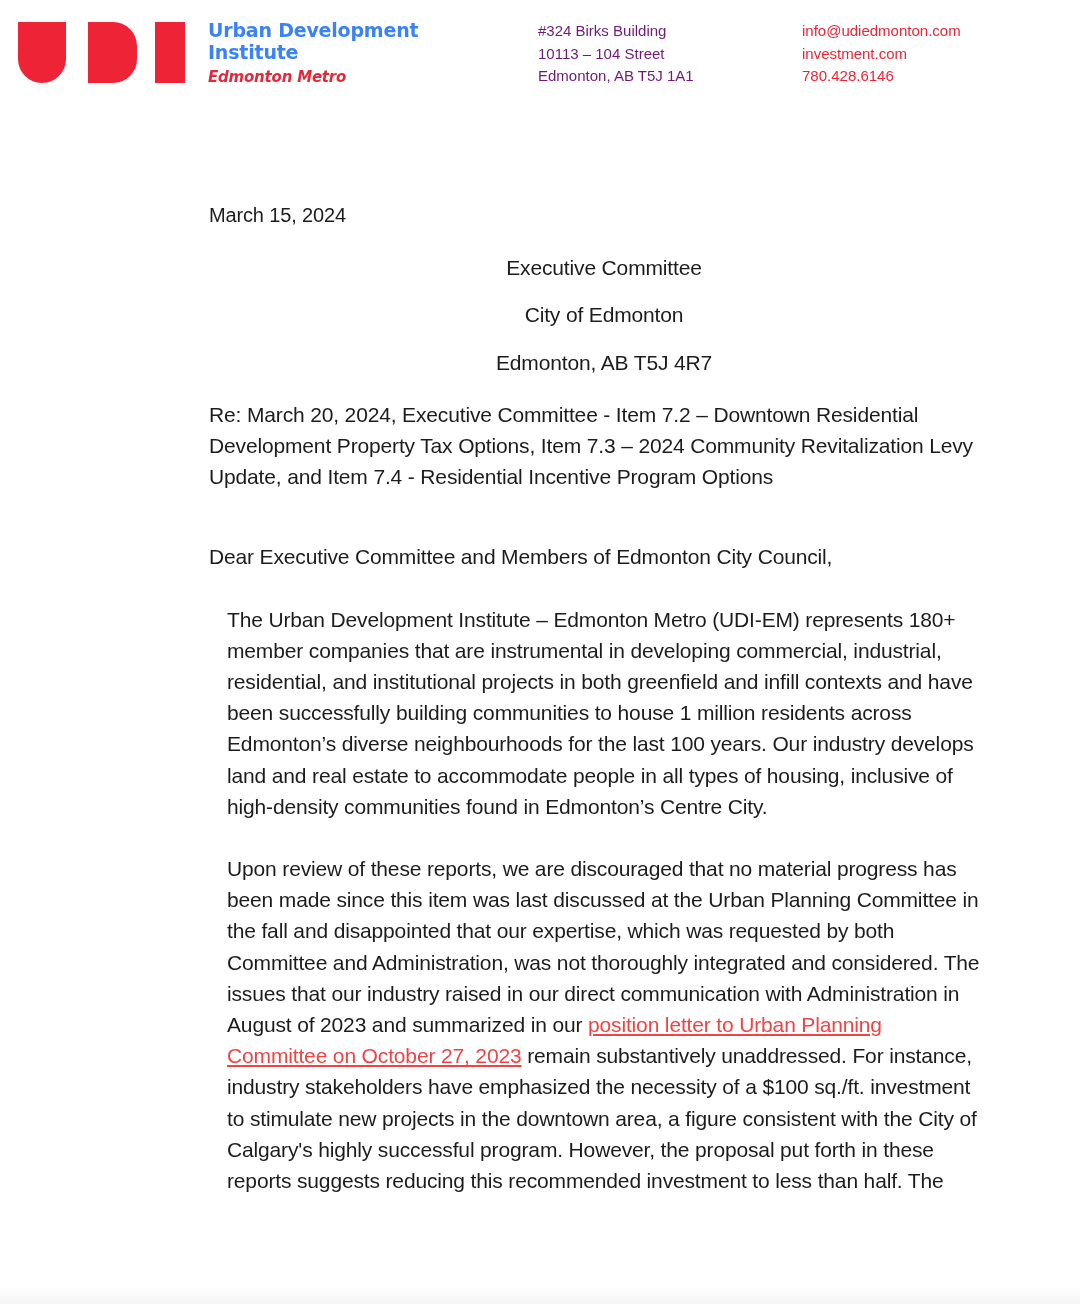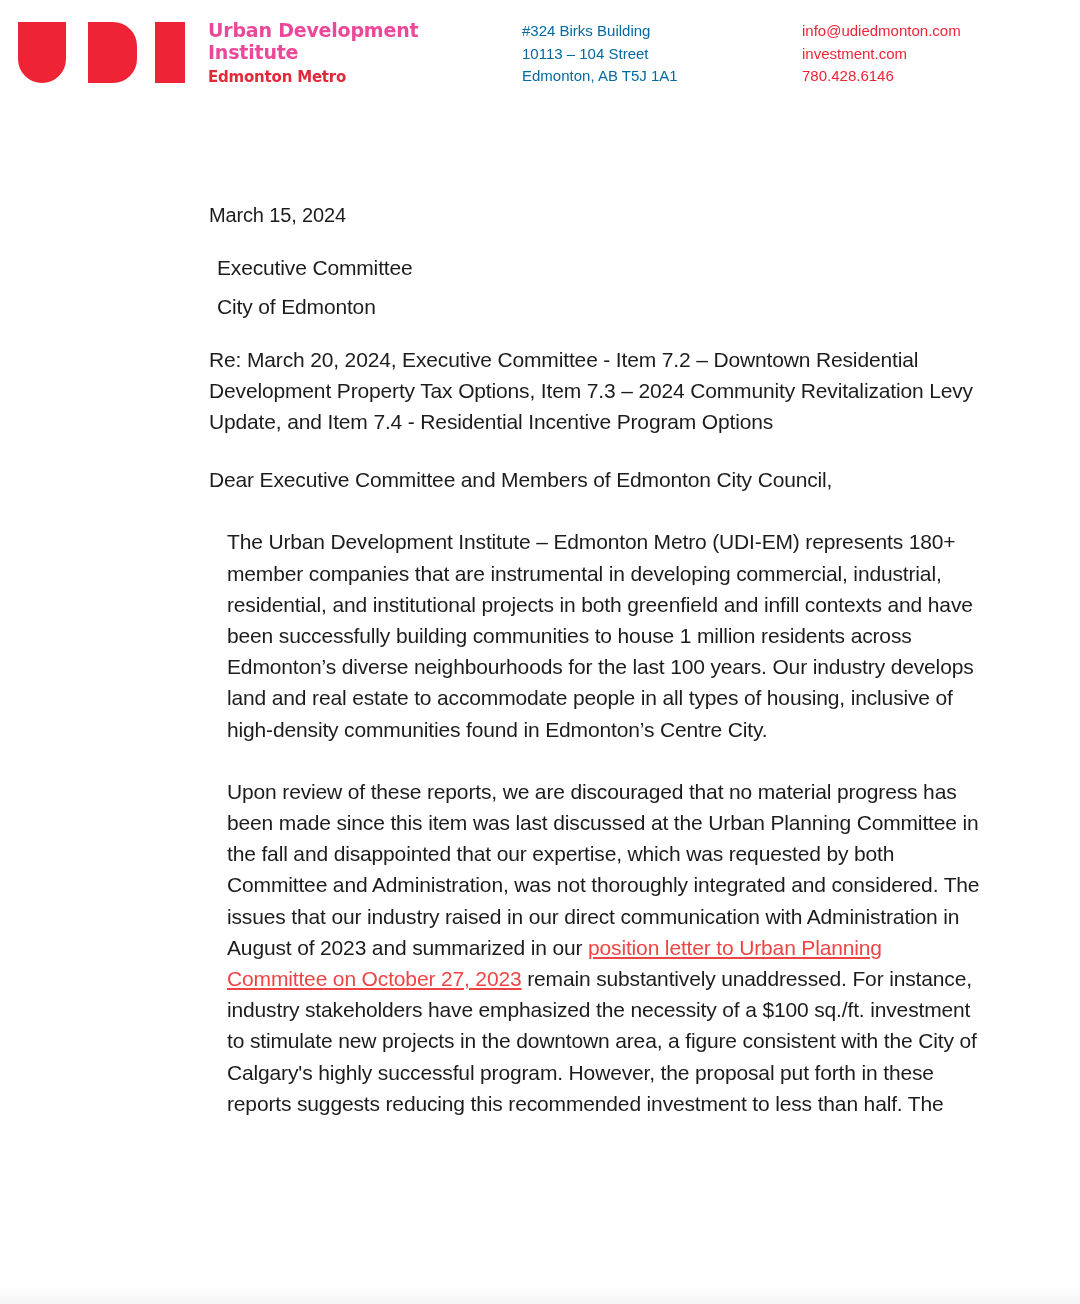--- a/index.html
+++ b/index.html
@@ -1,27 +1,27 @@
 <!DOCTYPE html>
 <html><head>
   <meta charset="utf-8">
   <style>
     html, body { margin: 0; padding: 0; background: #ffffff; }
     body { width: 1080px; height: 1304px; position: relative; overflow: hidden; font-family: "Liberation Sans", sans-serif; color: #1a1a1a; }
     .logo { position: absolute; left: 18px; top: 22px; width: 170px; height: 61px; }
     .org { position: absolute; left: 208px; top: 19px; }
-    .org .name { font-family: "DejaVu Sans", sans-serif; font-size: 19px; line-height: 22px; color: #ec4899; font-weight: 600; letter-spacing: -0.2px; }
-    .org .sub { font-family: "DejaVu Sans", sans-serif; font-size: 15px; line-height: 18px; color: #e2293a; font-weight: 600; margin-top: 5px; letter-spacing: -0.2px; }
-    .addr { position: absolute; left: 522px; top: 20px; font-size: 15px; line-height: 22.5px; color: #0369a1; }
+    .org .name { font-family: "DejaVu Sans", sans-serif; font-size: 19px; line-height: 22px; color: #3b82f6; font-weight: 600; letter-spacing: -0.2px; }
+    .org .sub { font-family: "DejaVu Sans", sans-serif; font-size: 15px; line-height: 18px; color: #e2293a; font-weight: 600; margin-top: 5px; letter-spacing: -0.2px; font-style: italic; }
+    .addr { position: absolute; left: 538px; top: 20px; font-size: 15px; line-height: 22.5px; color: #701a75; }
     .contact { position: absolute; left: 802px; top: 20px; font-size: 15px; line-height: 22.5px; color: #ee2436; }
     .letter { position: absolute; left: 209px; top: 200px; width: 790px; font-size: 21px; line-height: 31.2px; color: #1c1c1c; letter-spacing: -0.15px; }
     .date { font-weight: normal; font-size: 20px; margin: 0 0 21px 0; }
-    .recipient div { margin: 8px; }
+    .recipient div { margin: 16px; text-align: center; }
     .re { font-weight: normal; margin-top: 21px; }
-    .salutation { margin-top: 27px; }
+    .salutation { margin-top: 49px; }
     p { margin: 18px; }
     .para1 { margin-top: 31px; }
     .para2 { margin-top: 31px; }
     a.link { color: #ef4444; }
     .fade { position: absolute; left: 0; bottom: 0; width: 1080px; height: 18px; background: linear-gradient(to bottom, rgba(255,255,255,0), rgba(240,240,240,0.7)); }
   </style>
 </head>
 <body>
 
 <svg class="logo" viewBox="0 0 170 61" xmlns="http://www.w3.org/2000/svg">
@@ -46,20 +46,21 @@
   <div>info@udiedmonton.com</div>
   <div>investment.com</div>
   <div>780.428.6146</div>
 </div>
 
 <div class="letter">
   <div class="date">March 15, 2024</div>
   <div class="recipient">
     <div>Executive Committee</div>
     <div>City of Edmonton</div>
+    <div>Edmonton, AB T5J 4R7</div>
   </div>
   <div class="re">Re: March 20, 2024, Executive Committee - Item 7.2 – Downtown Residential Development Property Tax Options, Item 7.3 – 2024 Community Revitalization Levy Update, and Item 7.4 - Residential Incentive Program Options</div>
   <div class="salutation">Dear Executive Committee and Members of Edmonton City Council,</div>
   <p class="para1">The Urban Development Institute – Edmonton Metro (UDI-EM) represents 180+ member companies that are instrumental in developing commercial, industrial, residential, and institutional projects in both greenfield and infill contexts and have been successfully building communities to house 1 million residents across Edmonton’s diverse neighbourhoods for the last 100 years. Our industry develops land and real estate to accommodate people in all types of housing, inclusive of high-density communities found in Edmonton’s Centre City.</p>
   <p class="para2"><span>Upon review of these reports, we are discouraged that no material progress has been made since this item was last discussed at the Urban Planning Committee in the fall and disappointed that our expertise, which was requested by both Committee and Administration, was not thoroughly integrated and considered. The issues that our industry raised in our direct communication with Administration in August of 2023 and summarized in our </span><a class="link" href="#">position letter to Urban Planning Committee on October 27, 2023</a><span> remain substantively unaddressed. For instance, industry stakeholders have emphasized the necessity of a $100 sq./ft. investment to stimulate new projects in the downtown area, a figure consistent with the City of Calgary's highly successful program. However, the proposal put forth in these reports suggests reducing this recommended investment to less than half. The</span></p>
 </div>
 
 <div class="fade"></div>
 
 </body></html>

